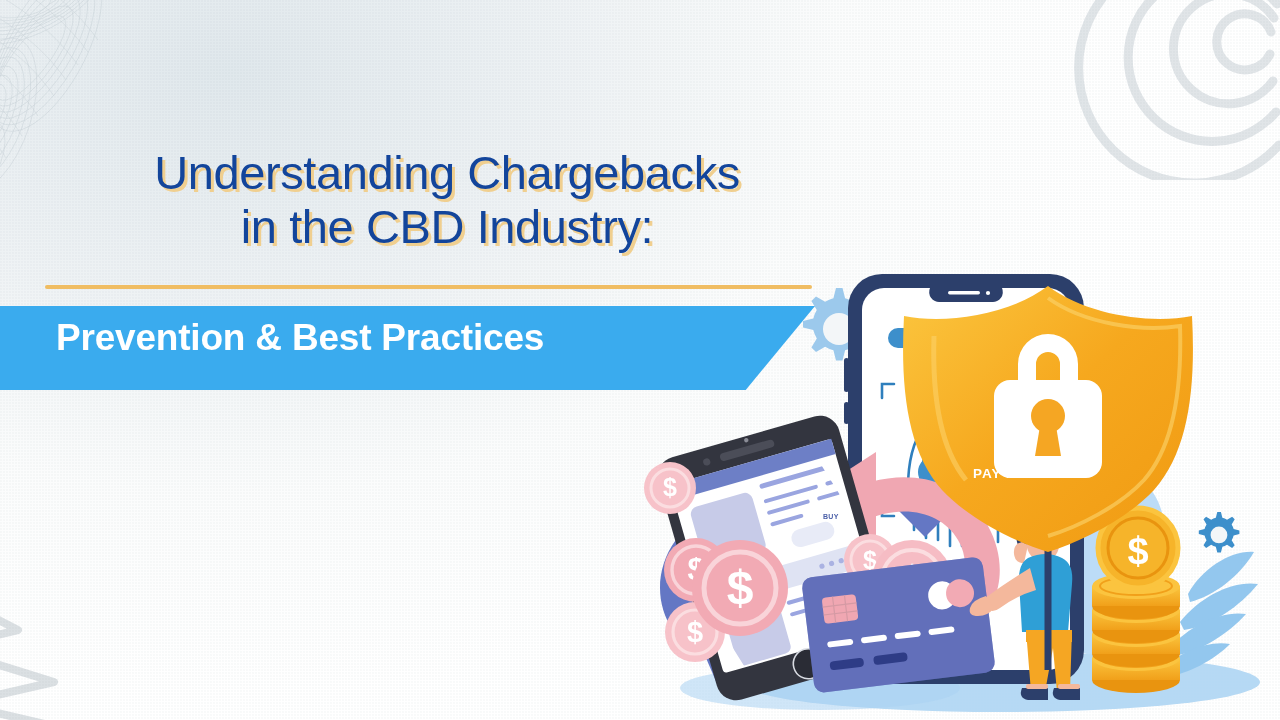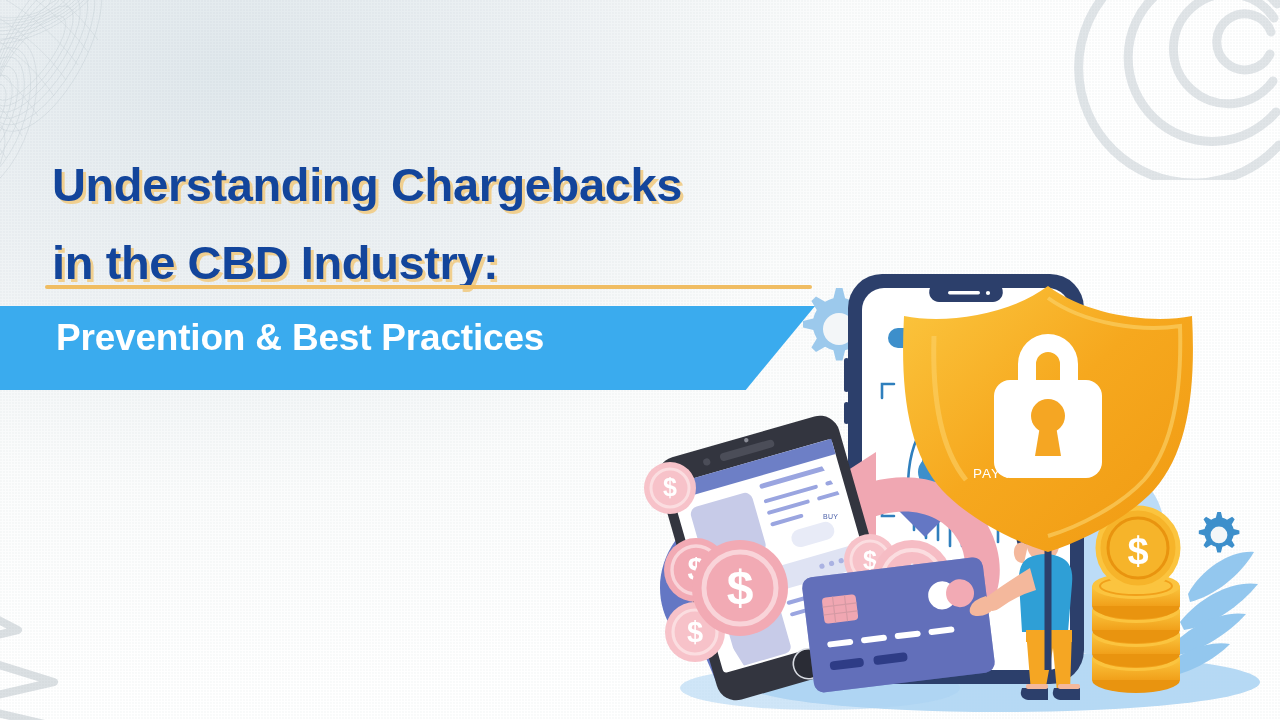--- a/index.html
+++ b/index.html
@@ -35,26 +35,27 @@
 
   
   .text-block{
     position:absolute; left:0; top:0; z-index:6;
     width:830px;
   }
   .headline{
     position:absolute; left:52px; top:146px;
     width:790px;
     font-size:47px;
-    line-height:78px;
-    font-weight:bold;
+    line-height:54px;
+    font-weight:normal;
     letter-spacing:-0.4px;
     color:#13459b;
     text-shadow: 3px 3px 0 #f0cf8f;
     white-space:pre-line;
+    text-align:center;
   }
   .rule{
     position:absolute; left:45px; top:285px;
     width:767px; height:4px;
     background:#f0bd63;
     border-radius:2px;
   }
   .subbar-wrap{
     position:absolute; left:0; top:306px;
     width:815px; height:84px;
@@ -74,21 +75,21 @@
   }
 
   
   .illustration{
     position:absolute; right:0; bottom:0;
     width:640px; height:470px;
     z-index:4;
   }
   .illustration svg{ display:block; width:100%; height:100%; }
   .ill-label{
-    position:absolute; font-weight:normal; color:#fff;
+    position:absolute; font-weight:bold; color:#fff;
     letter-spacing:1px; z-index:5;padding-left:36px;
   }
   .label-paynow{ left:297px; top:216px; font-size:13.5px; }
   .label-buy{ left:147px; top:263px; font-size:7px; color:#4a5fa8; letter-spacing:.3px;}
 </style>
 </head>
 <body>
 
 <div class="banner-root">
 

